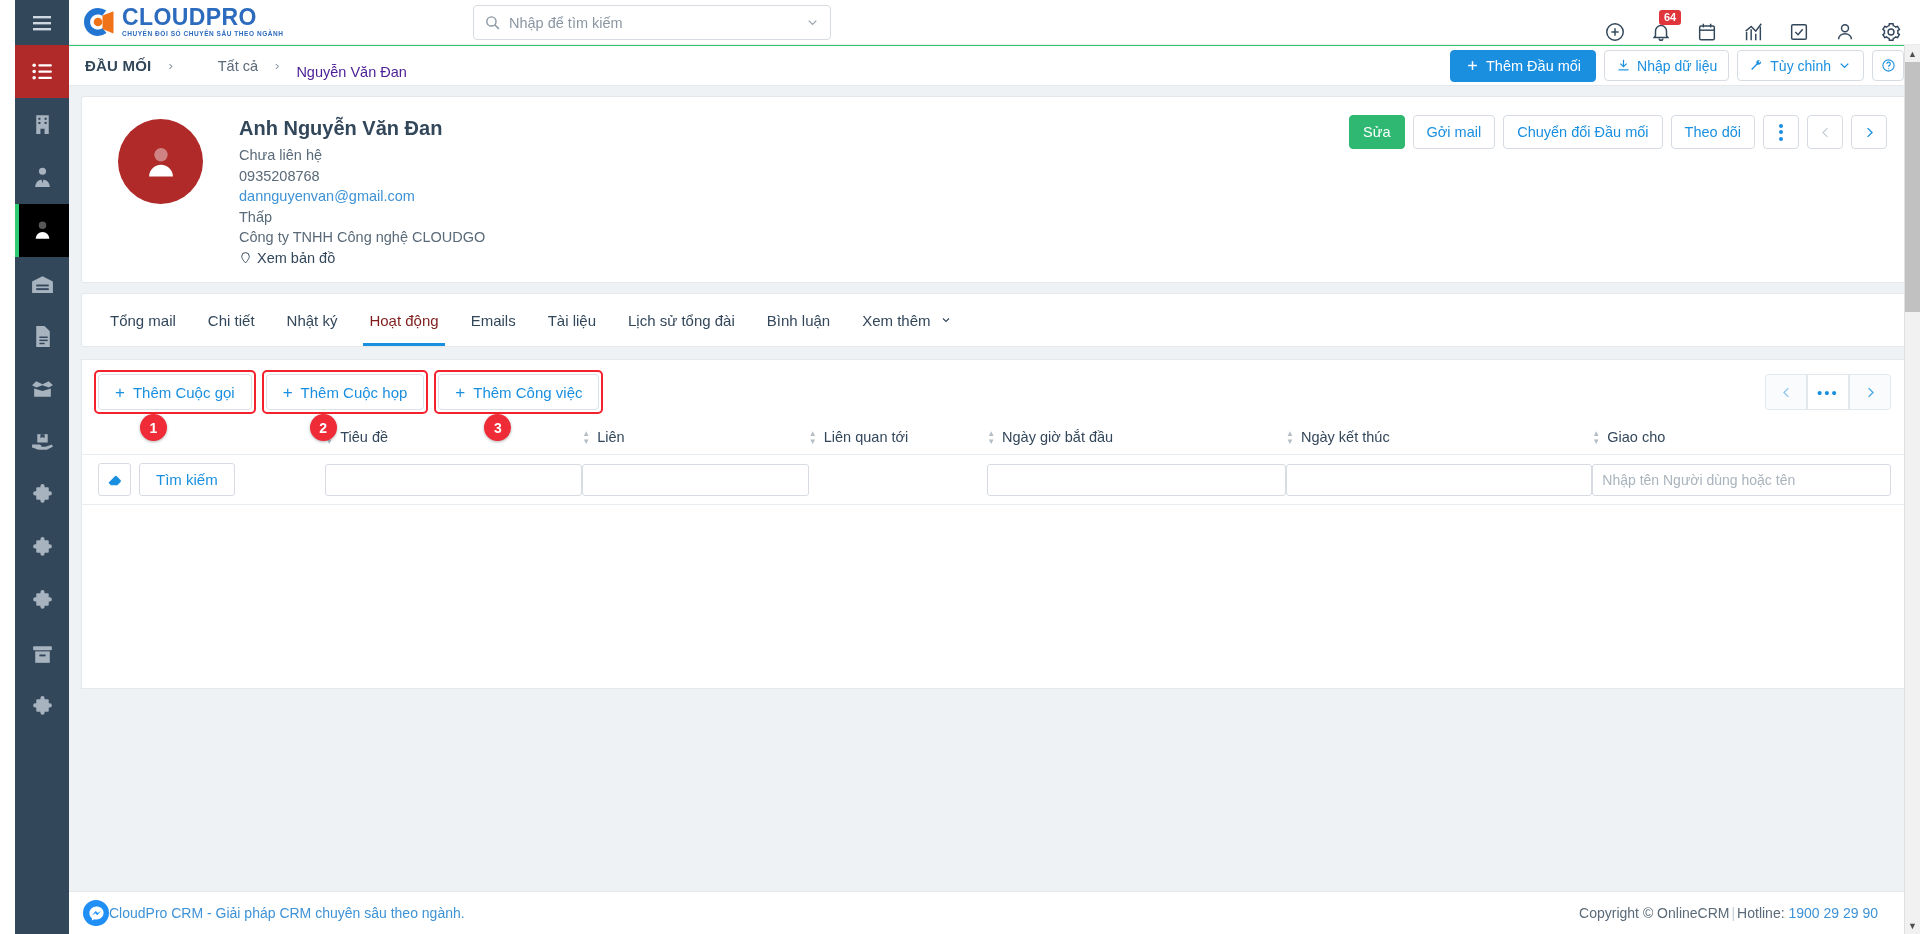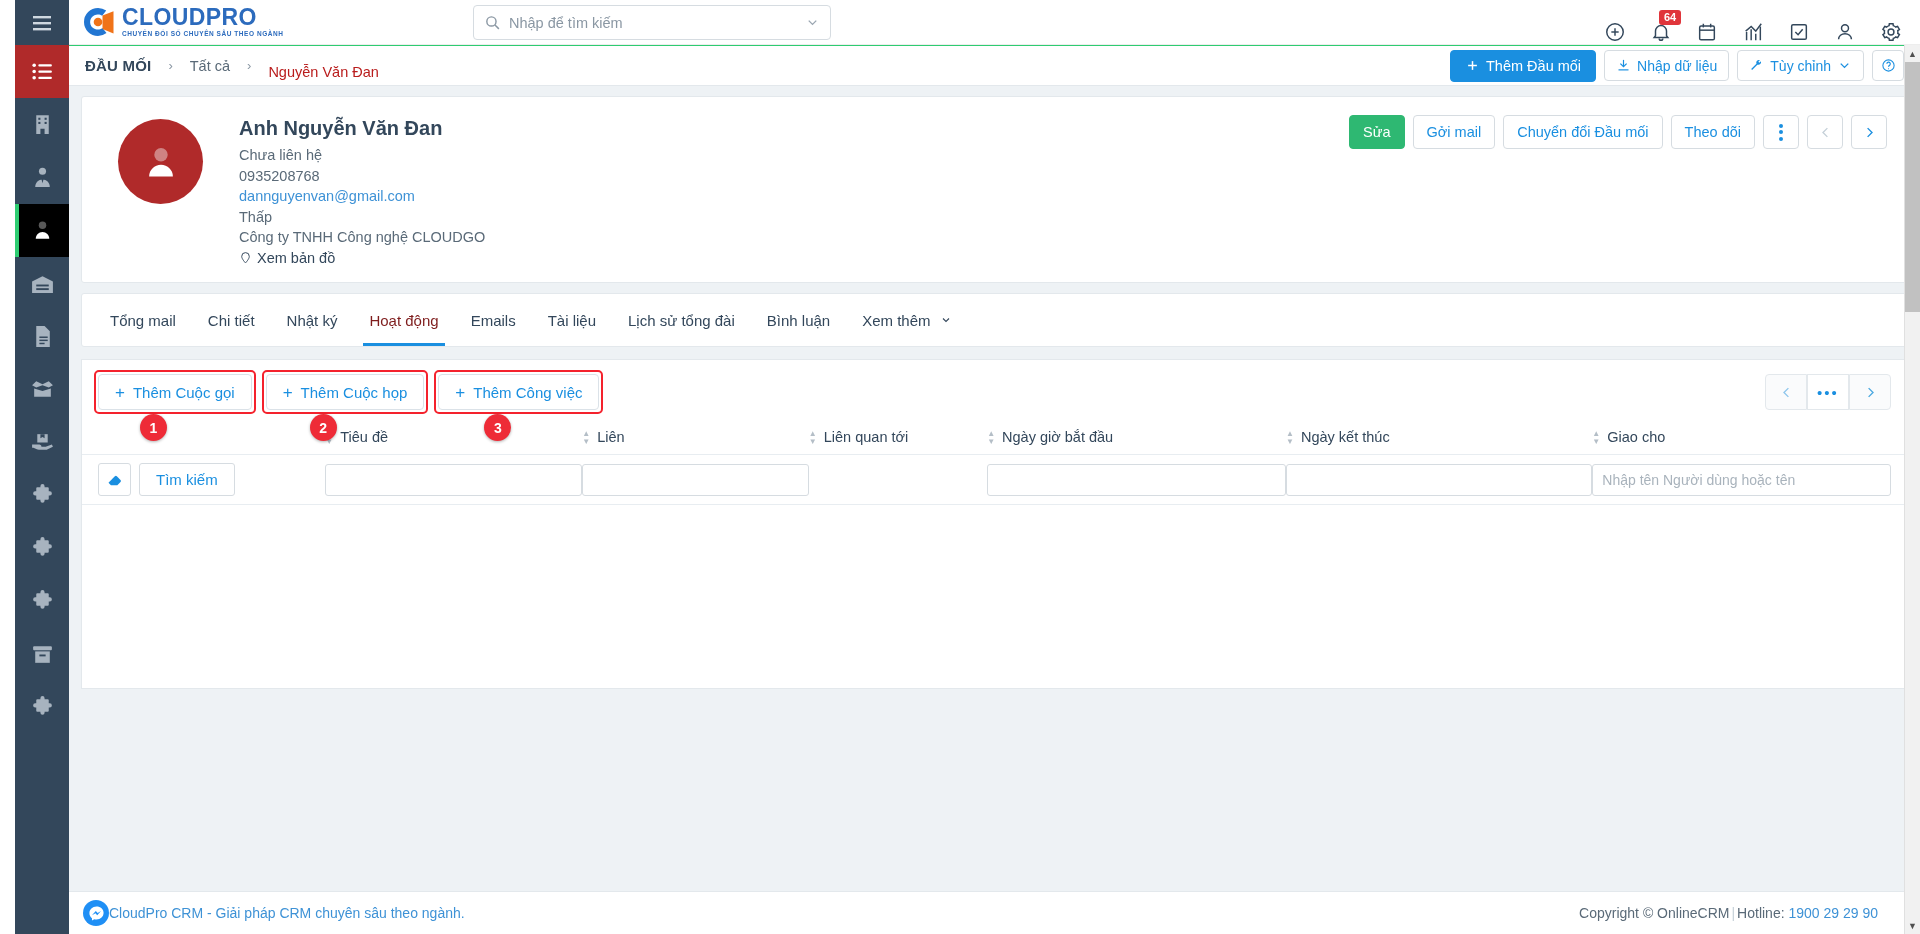--- a/index.html
+++ b/index.html
@@ -78,22 +78,22 @@
 
   
   .crumbbar {
     height: 41px; background: #fff; border-bottom: 1px solid #e3e8ec;
     display: flex; align-items: center; position: relative; flex: 0 0 41px;
     border-top: 1px solid #2ecc71;
   }
   .crumbs { display: flex; align-items: center; margin-left: 16px; gap: 17px; font-size: 14.5px; }
   .crumb-root { font-weight: bold; color: #33475b; font-size: 15px; letter-spacing: .2px; }
   .crumb-sep { color: #8a97a3; font-size: 13px; }
-  .crumb { color: #5a6a78; }
-  .crumb-last { color: #b91c1c; margin-top: 13px; }
+  .crumb { color: #5a6a78; margin-left: 28px; }
+  .crumb-last { color: #4c1d95; margin-top: 13px; }
   .crumb-actions {
     position: absolute; right: 16px; display: flex; align-items: center; gap: 8px;
   }
   .btn {
     height: 31px; border: 1px solid #d6dce1; border-radius: 4px; background: #fff;
     display: inline-flex; align-items: center; justify-content: center; gap: 6px;
     padding: 0 11px; font-size: 14px; color: #1a8fe0; cursor: pointer;
     font-family: "Liberation Sans", sans-serif; white-space: nowrap;
   }
   .btn.primary { background: #1a8fe0; border-color: #1a8fe0; color: #fff; font-size: 14.5px; height: 32px; padding: 0 14px; }

